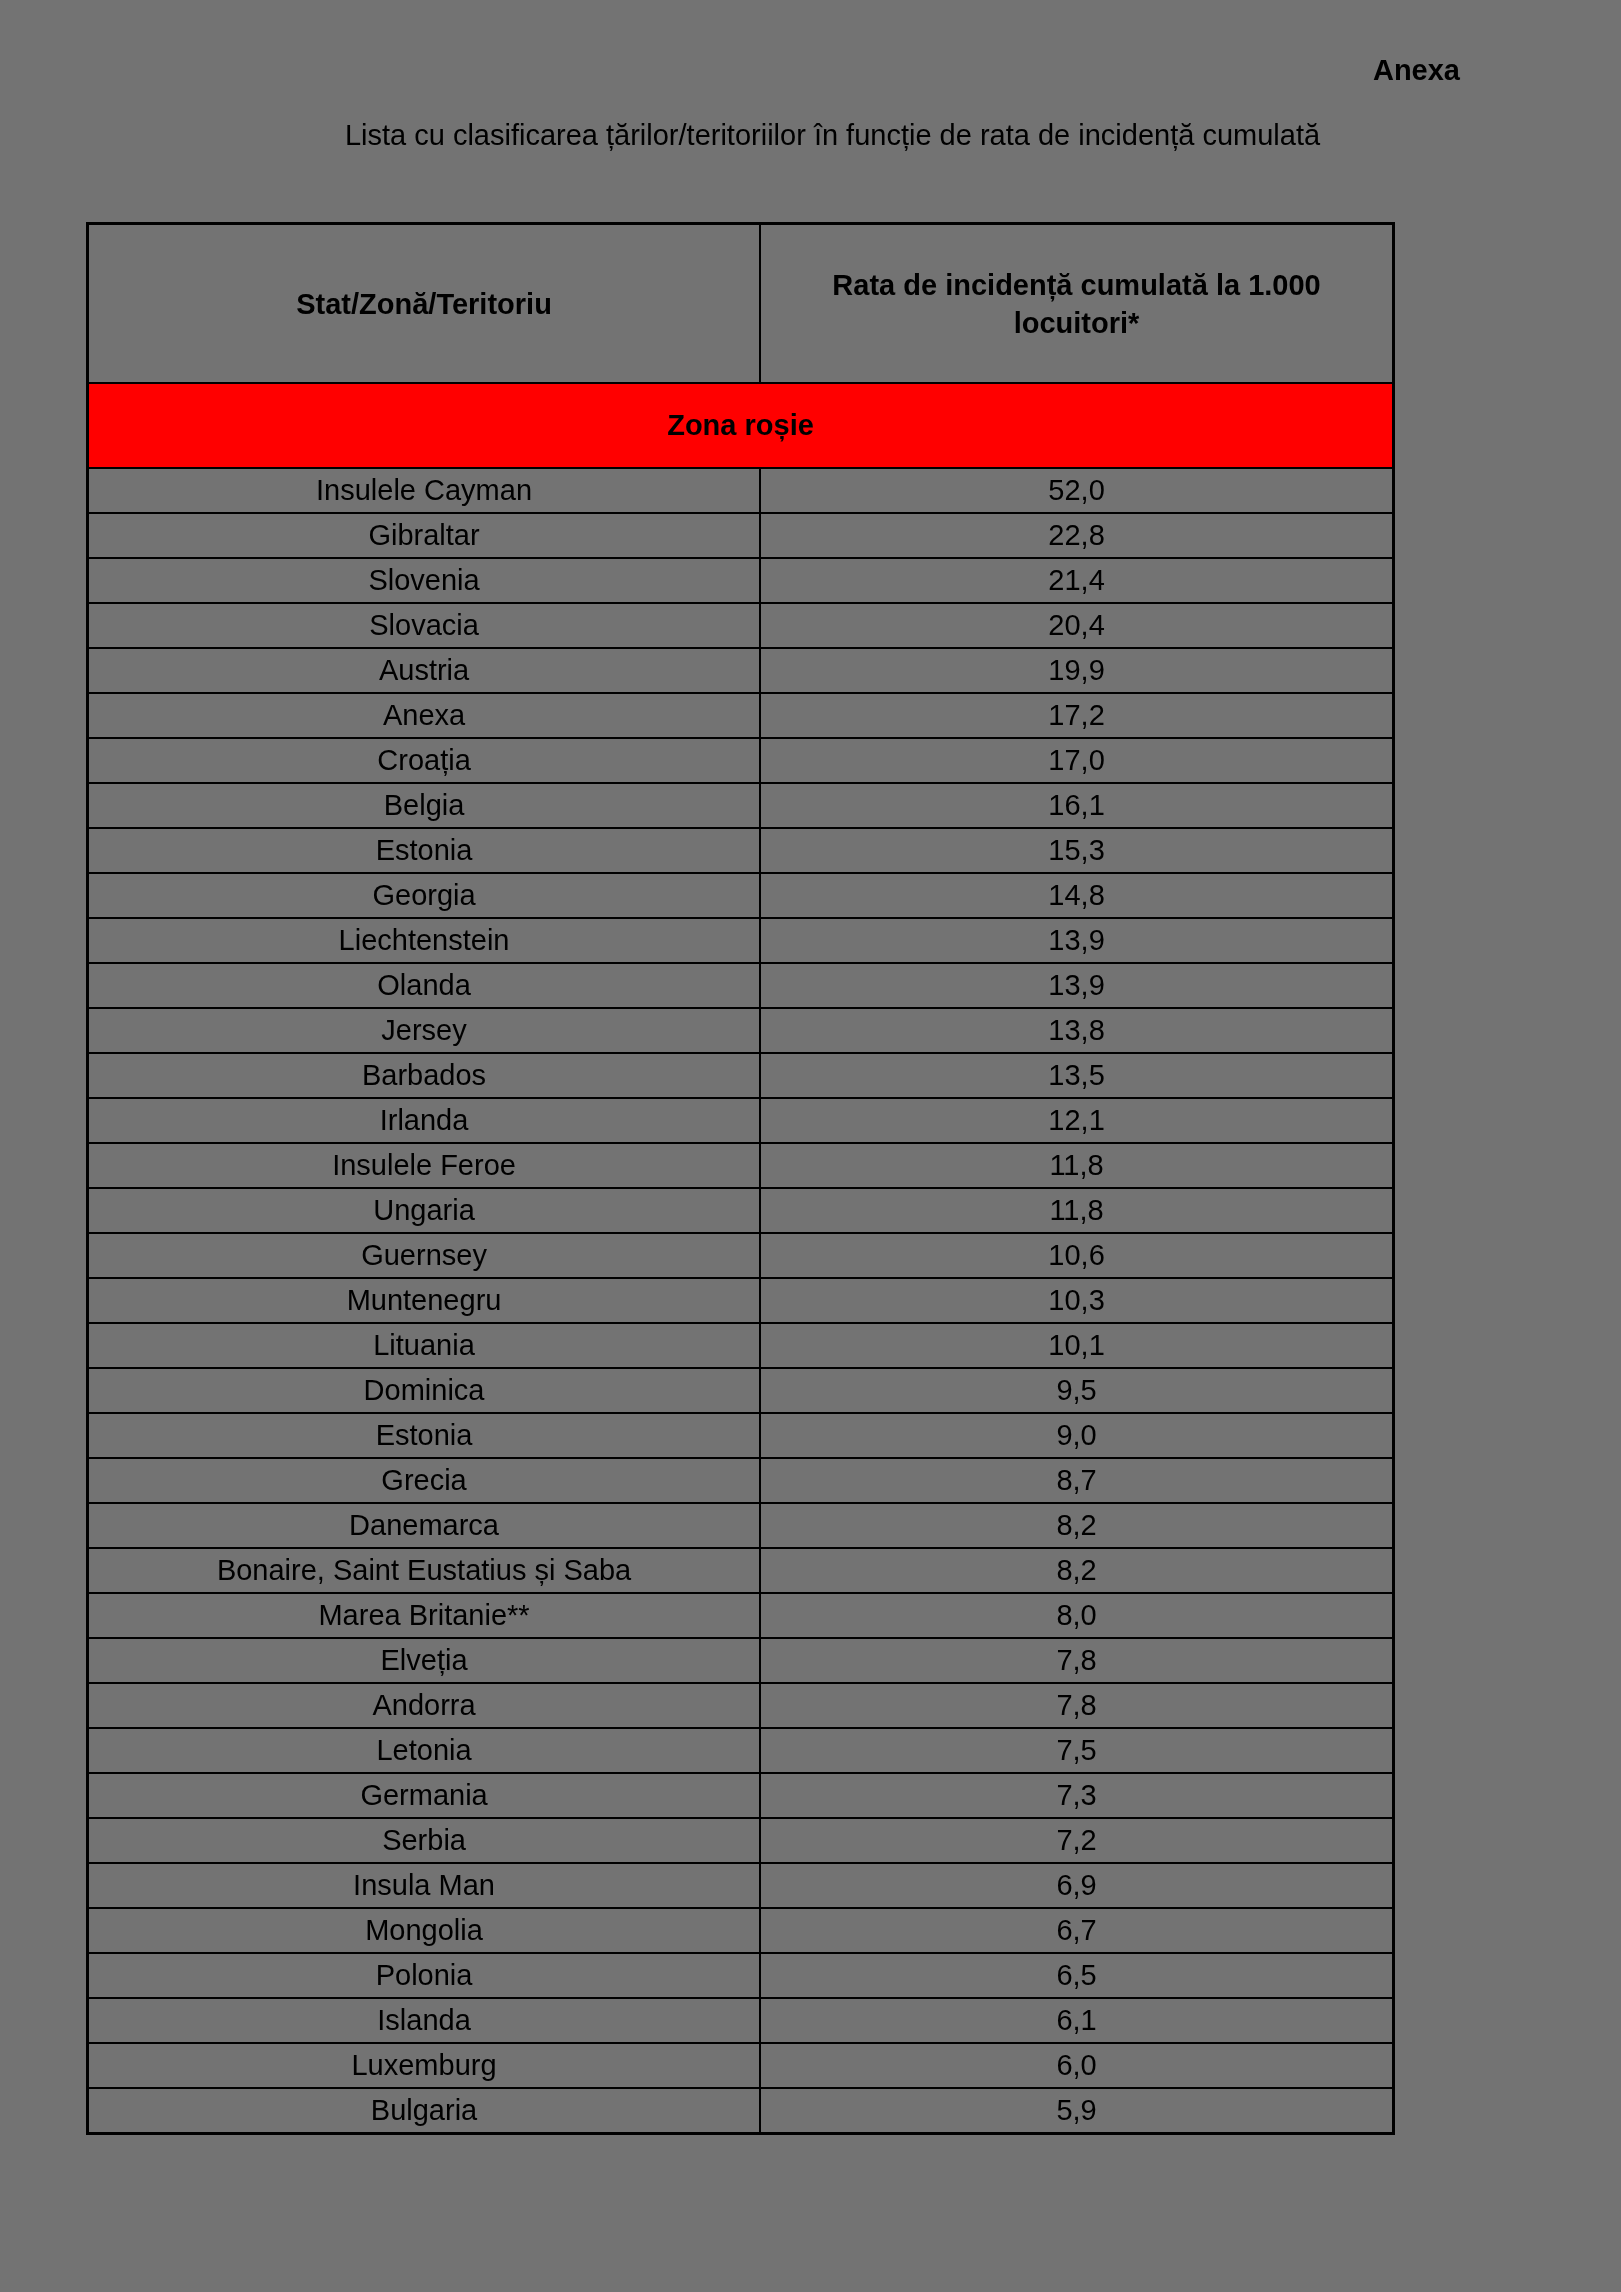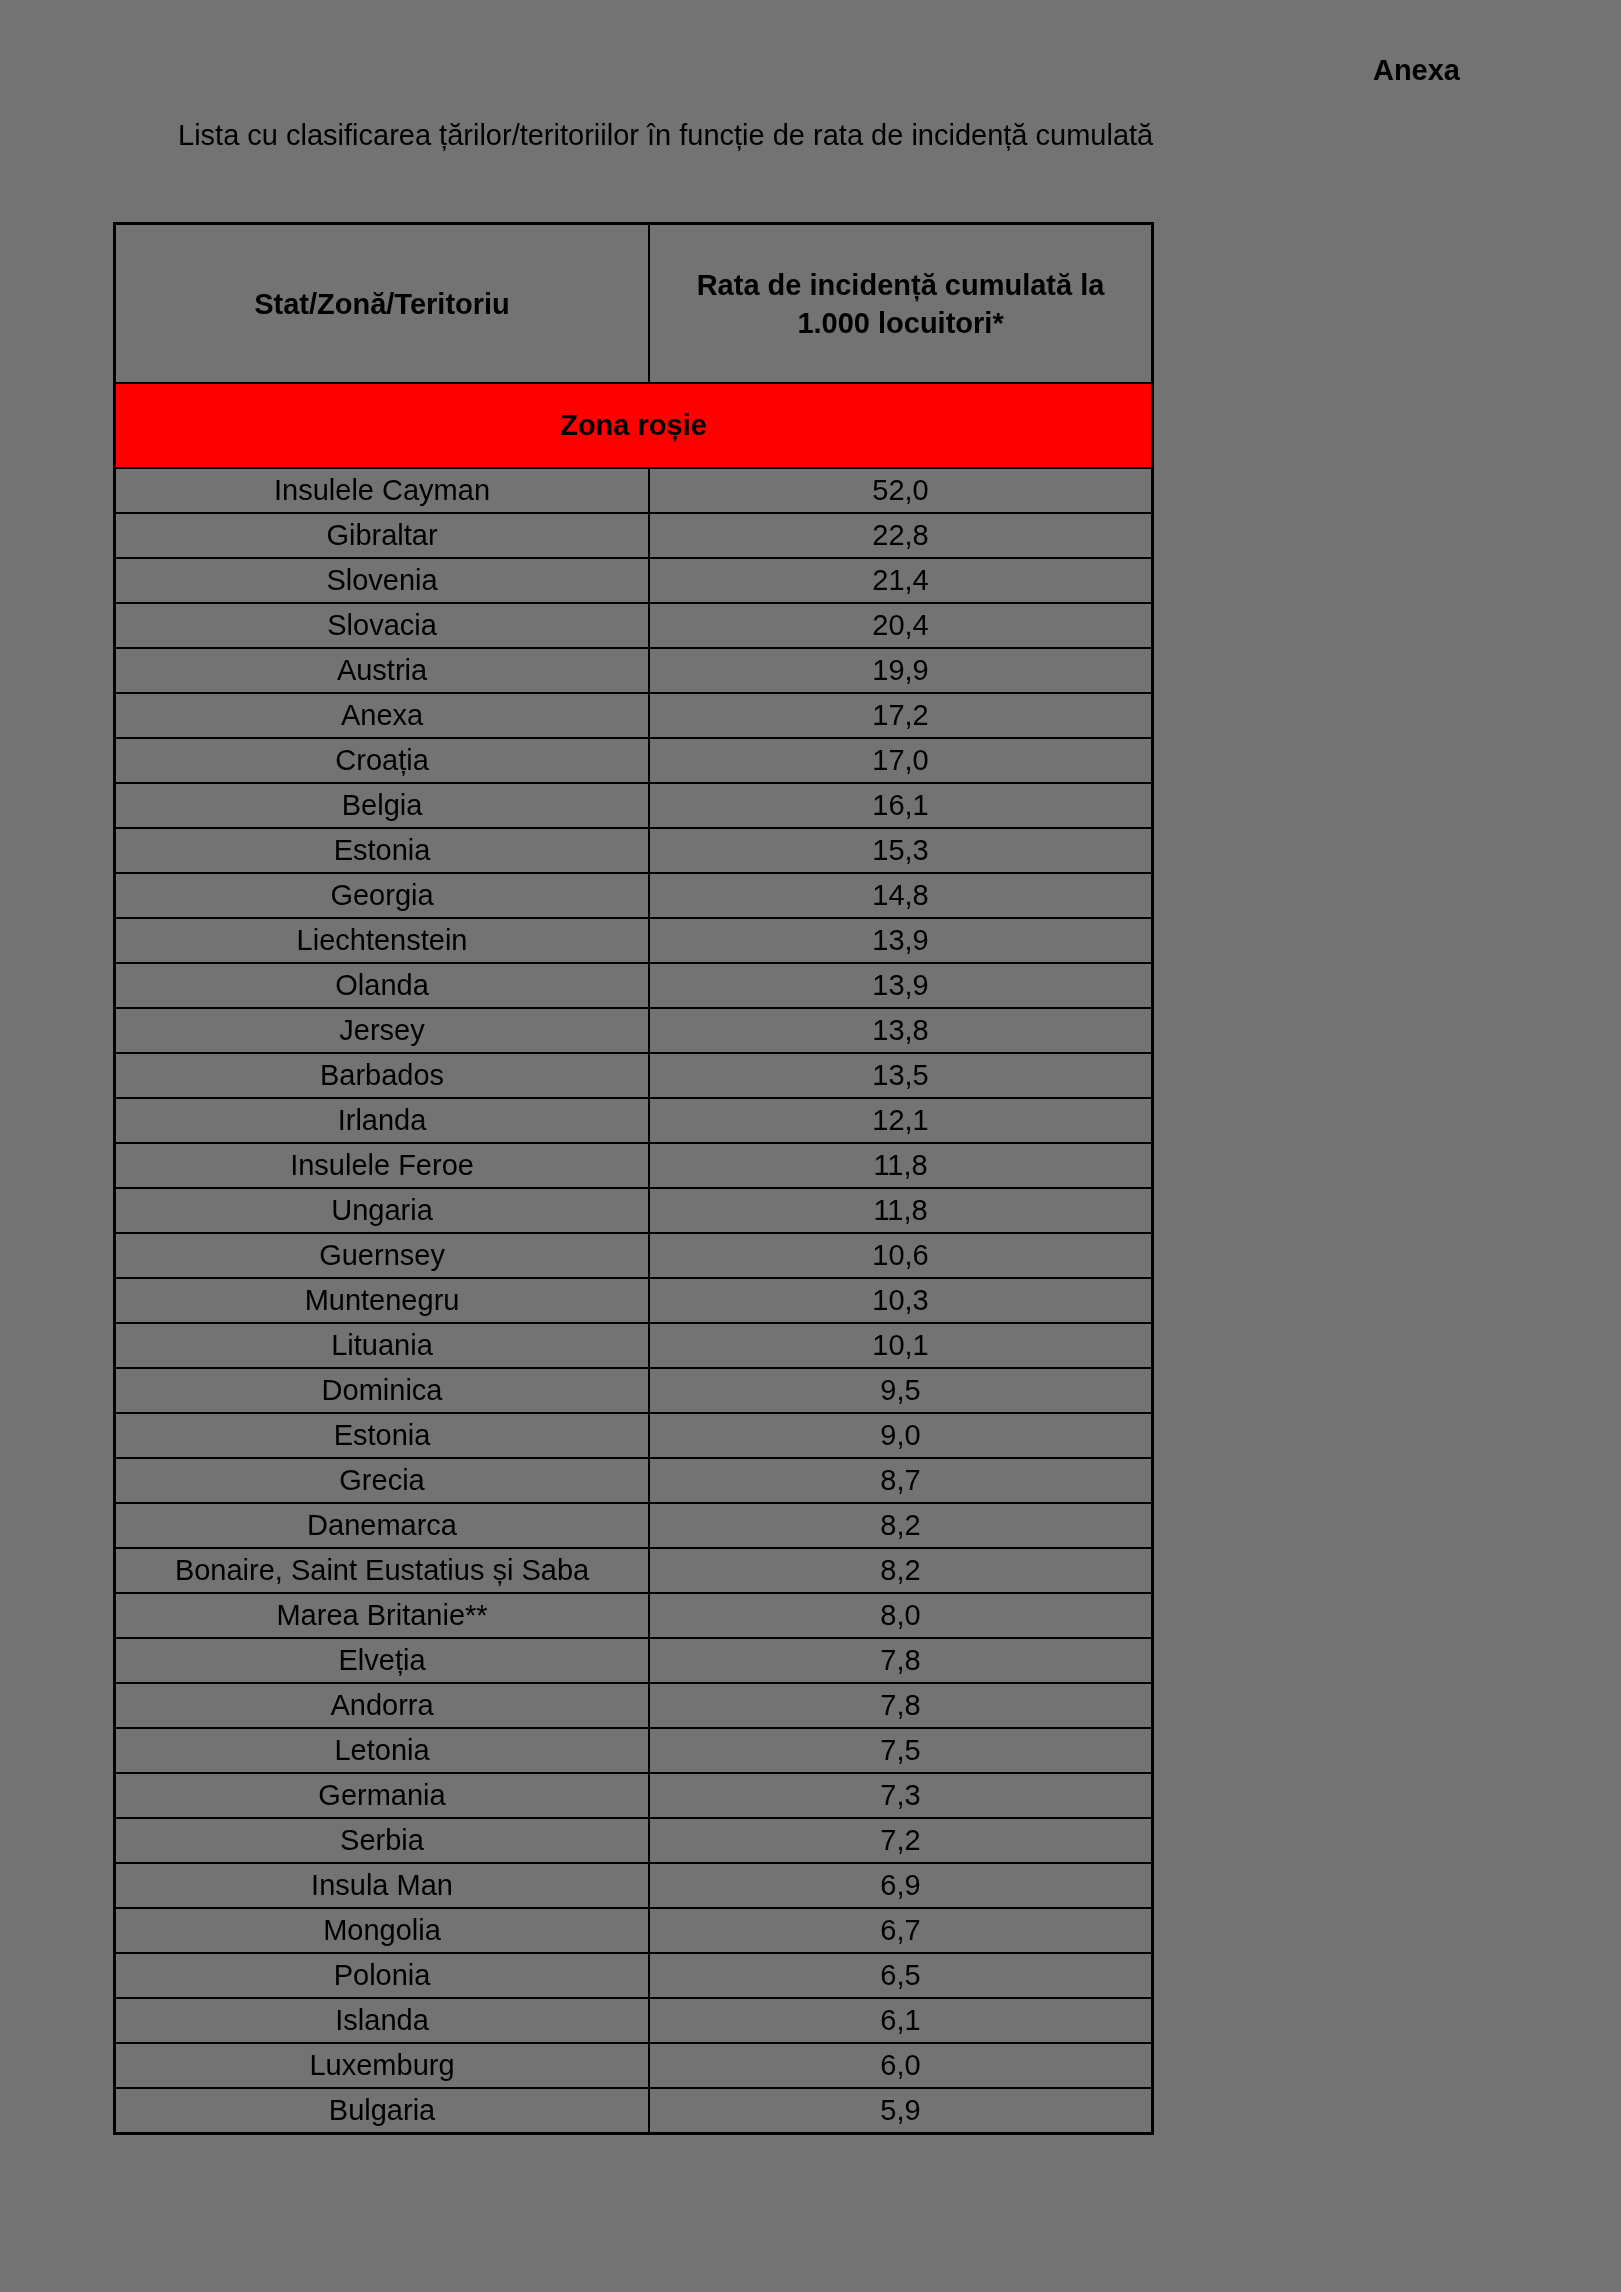--- a/index.html
+++ b/index.html
@@ -21,29 +21,30 @@
     width: 1460px;          
     text-align: right;
     font-size: 29px;
     font-weight: bold;
     line-height: 35px;
   }
   .doc-title {
     margin-top: 29px;
     margin-left: 178px;
     width: 1309px;          
+    text-align: center;
     font-size: 29px;
     font-weight: normal;
     line-height: 36px;
     white-space: nowrap;
   }
   table.incidence-table {
-    margin-left: 113px;
+    margin-left: 86px;
     margin-top: 69px;
-    width: 1041px;
+    width: 1309px;
     table-layout: fixed;
     border-collapse: collapse;
     border: 3.9px solid #000000;
   }
   table.incidence-table th,
   table.incidence-table td {
     border: 2.9px solid #000000;
     text-align: center;
     vertical-align: middle;
     padding: 0 7.8px;

